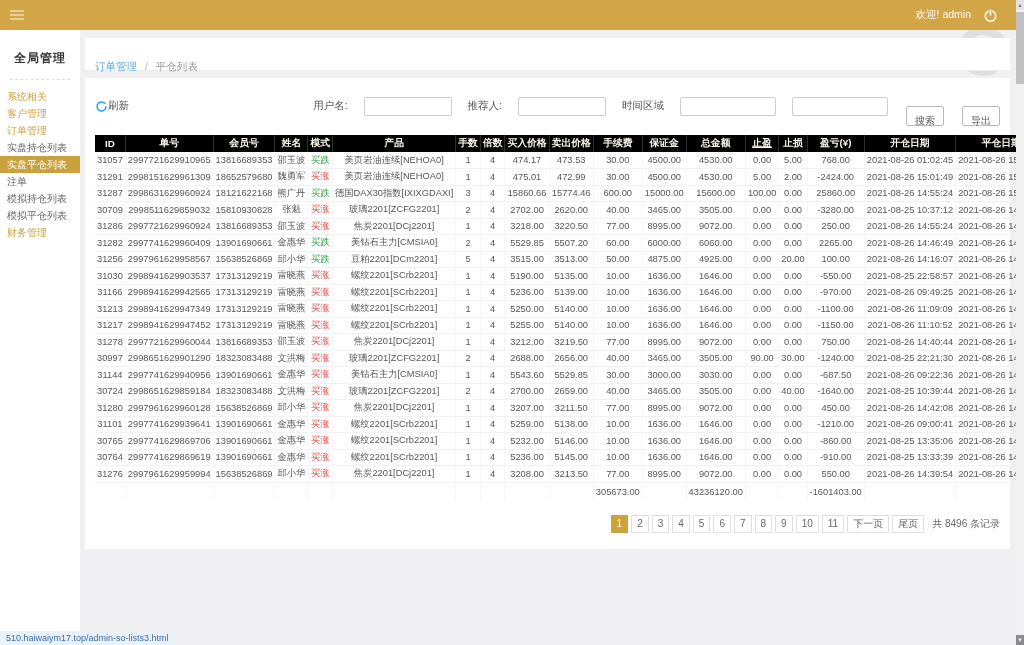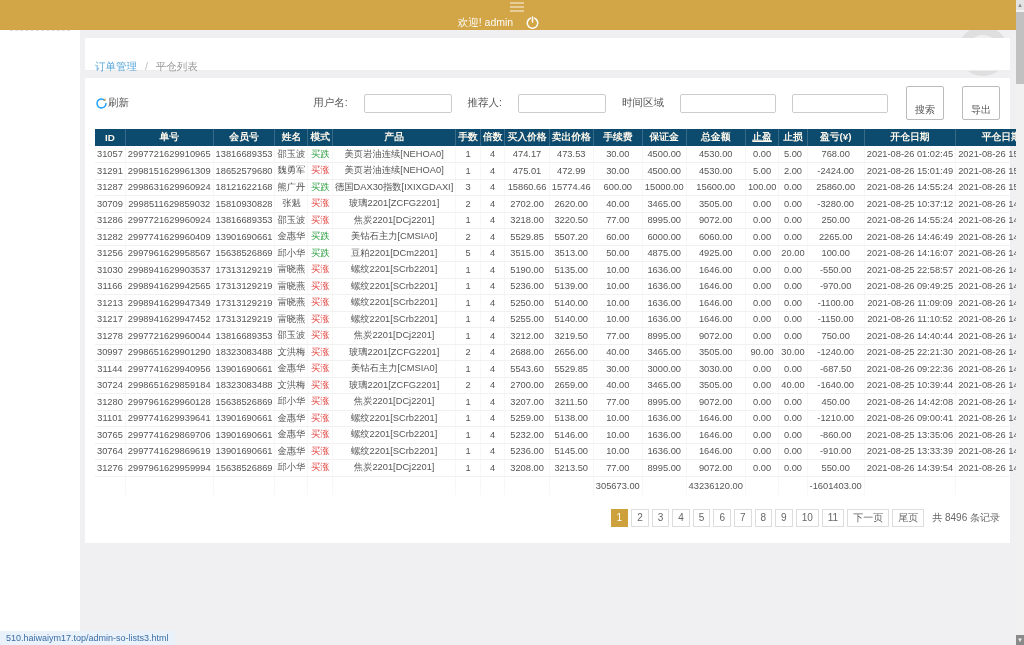--- a/index.html
+++ b/index.html
@@ -8,21 +8,21 @@
     position: relative;
     font-family: "Liberation Sans", "DejaVu Sans", sans-serif;
     background: #f0f0f2;
     overflow: hidden;
     color:#555;
   }
   
   .topbar {
     position:absolute; top:0; left:0; right:0; height:30px;
     background:#d2a546; z-index:10;
-    display:flex; align-items:center; justify-content:space-between;flex-direction:column;
+    display:flex; align-items:center; justify-content:space-between;
   }
   .menu-icon { margin-left:10px; width:14px; opacity:.45; }
   .menu-icon i { display:block; height:2px; background:#fff; margin:2px 0; }
   .topbar-right { display:flex; align-items:center; margin-right:26px; gap:12px; }
   .welcome { color:#fff; font-size:10.5px; opacity:.95; }
   .power-icon { width:15px; height:15px; cursor:pointer; }
   
   .sidebar {
     position:absolute; top:30px; left:0; width:80px; bottom:0;
     background:#fff; z-index:5;
@@ -61,28 +61,28 @@
     font-size:10.5px; color:#555; cursor:pointer; font-family:inherit;
   }
   .search-group { display:flex; align-items:center; gap:16px; font-size:10.5px; color:#555; }
   .search-group label { white-space:nowrap; }
   .search-group input {
     width:88px; height:19px; border:1px solid #ccc; border-radius:2px;
     font-size:10px; padding:0 4px; font-family:inherit; outline:none;
   }
   .search-group input.time { width:96px; }
   .btn-small {
-    height:20px; padding:16px 8px; border:1px solid #bbb; border-radius:2px;
+    height:20px; padding:7px 8px; border:1px solid #bbb; border-radius:2px;
     background:#fff; font-size:10px; color:#555; cursor:pointer;
-    font-family:inherit; margin-left:2px;
+    font-family:inherit; margin-left:2px;margin-top:20px;
   }
   
   table { width:905px; margin:0 10px; border-collapse:collapse; table-layout:auto; }
   thead th {
-    background:#0c4a6e; color:#fdf8ec; font-weight:bold;
+    background:#000000; color:#fdf8ec; font-weight:bold;
     font-size:9.8px; height:17px; padding:0 2px; white-space:nowrap;
     border-right:1px solid rgba(255,255,255,0.18);
   }
   tbody td {
     font-size:9.3px; color:#555; text-align:center; height:16.5px;
     padding:0 2px; white-space:nowrap;
     border-bottom:1px solid #f1f1f1; border-right:1px solid #f7f7f7;
   }
   td.dir-up { color:#e0433e; }
   td.dir-down { color:#2fa044; }
@@ -129,21 +129,33 @@
     <span class="welcome">欢迎! admin</span>
     <svg class="power-icon" viewBox="0 0 16 16">
       <circle cx="8" cy="8.6" r="5.6" fill="none" stroke="#fff" stroke-width="1.6"></circle>
       <line x1="8" y1="1.2" x2="8" y2="7" stroke="#d2a546" stroke-width="3.2"></line>
       <line x1="8" y1="2" x2="8" y2="7.4" stroke="#fff" stroke-width="1.6" stroke-linecap="round"></line>
     </svg>
   </span>
 </div>
 
 <div class="sidebar">
+  <div class="sidebar-title">全局管理</div>
   <div class="sidebar-divider"></div>
+  <div id="sidebar-menu">
+      <div class="menu-item section">系统相关</div>
+      <div class="menu-item section">客户管理</div>
+      <div class="menu-item section">订单管理</div>
+      <div class="menu-item">实盘持仓列表</div>
+      <div class="menu-item active">实盘平仓列表</div>
+      <div class="menu-item">注单</div>
+      <div class="menu-item">模拟持仓列表</div>
+      <div class="menu-item">模拟平仓列表</div>
+      <div class="menu-item section">财务管理</div>
+    </div>
 </div>
 
 <div class="watermark-ring"></div>
 
 <div class="content">
   <div class="breadcrumb-bar">
     <span class="crumb-link">订单管理</span>
     <span class="crumb-sep">/</span>
     <span>平仓列表</span>
   </div>

